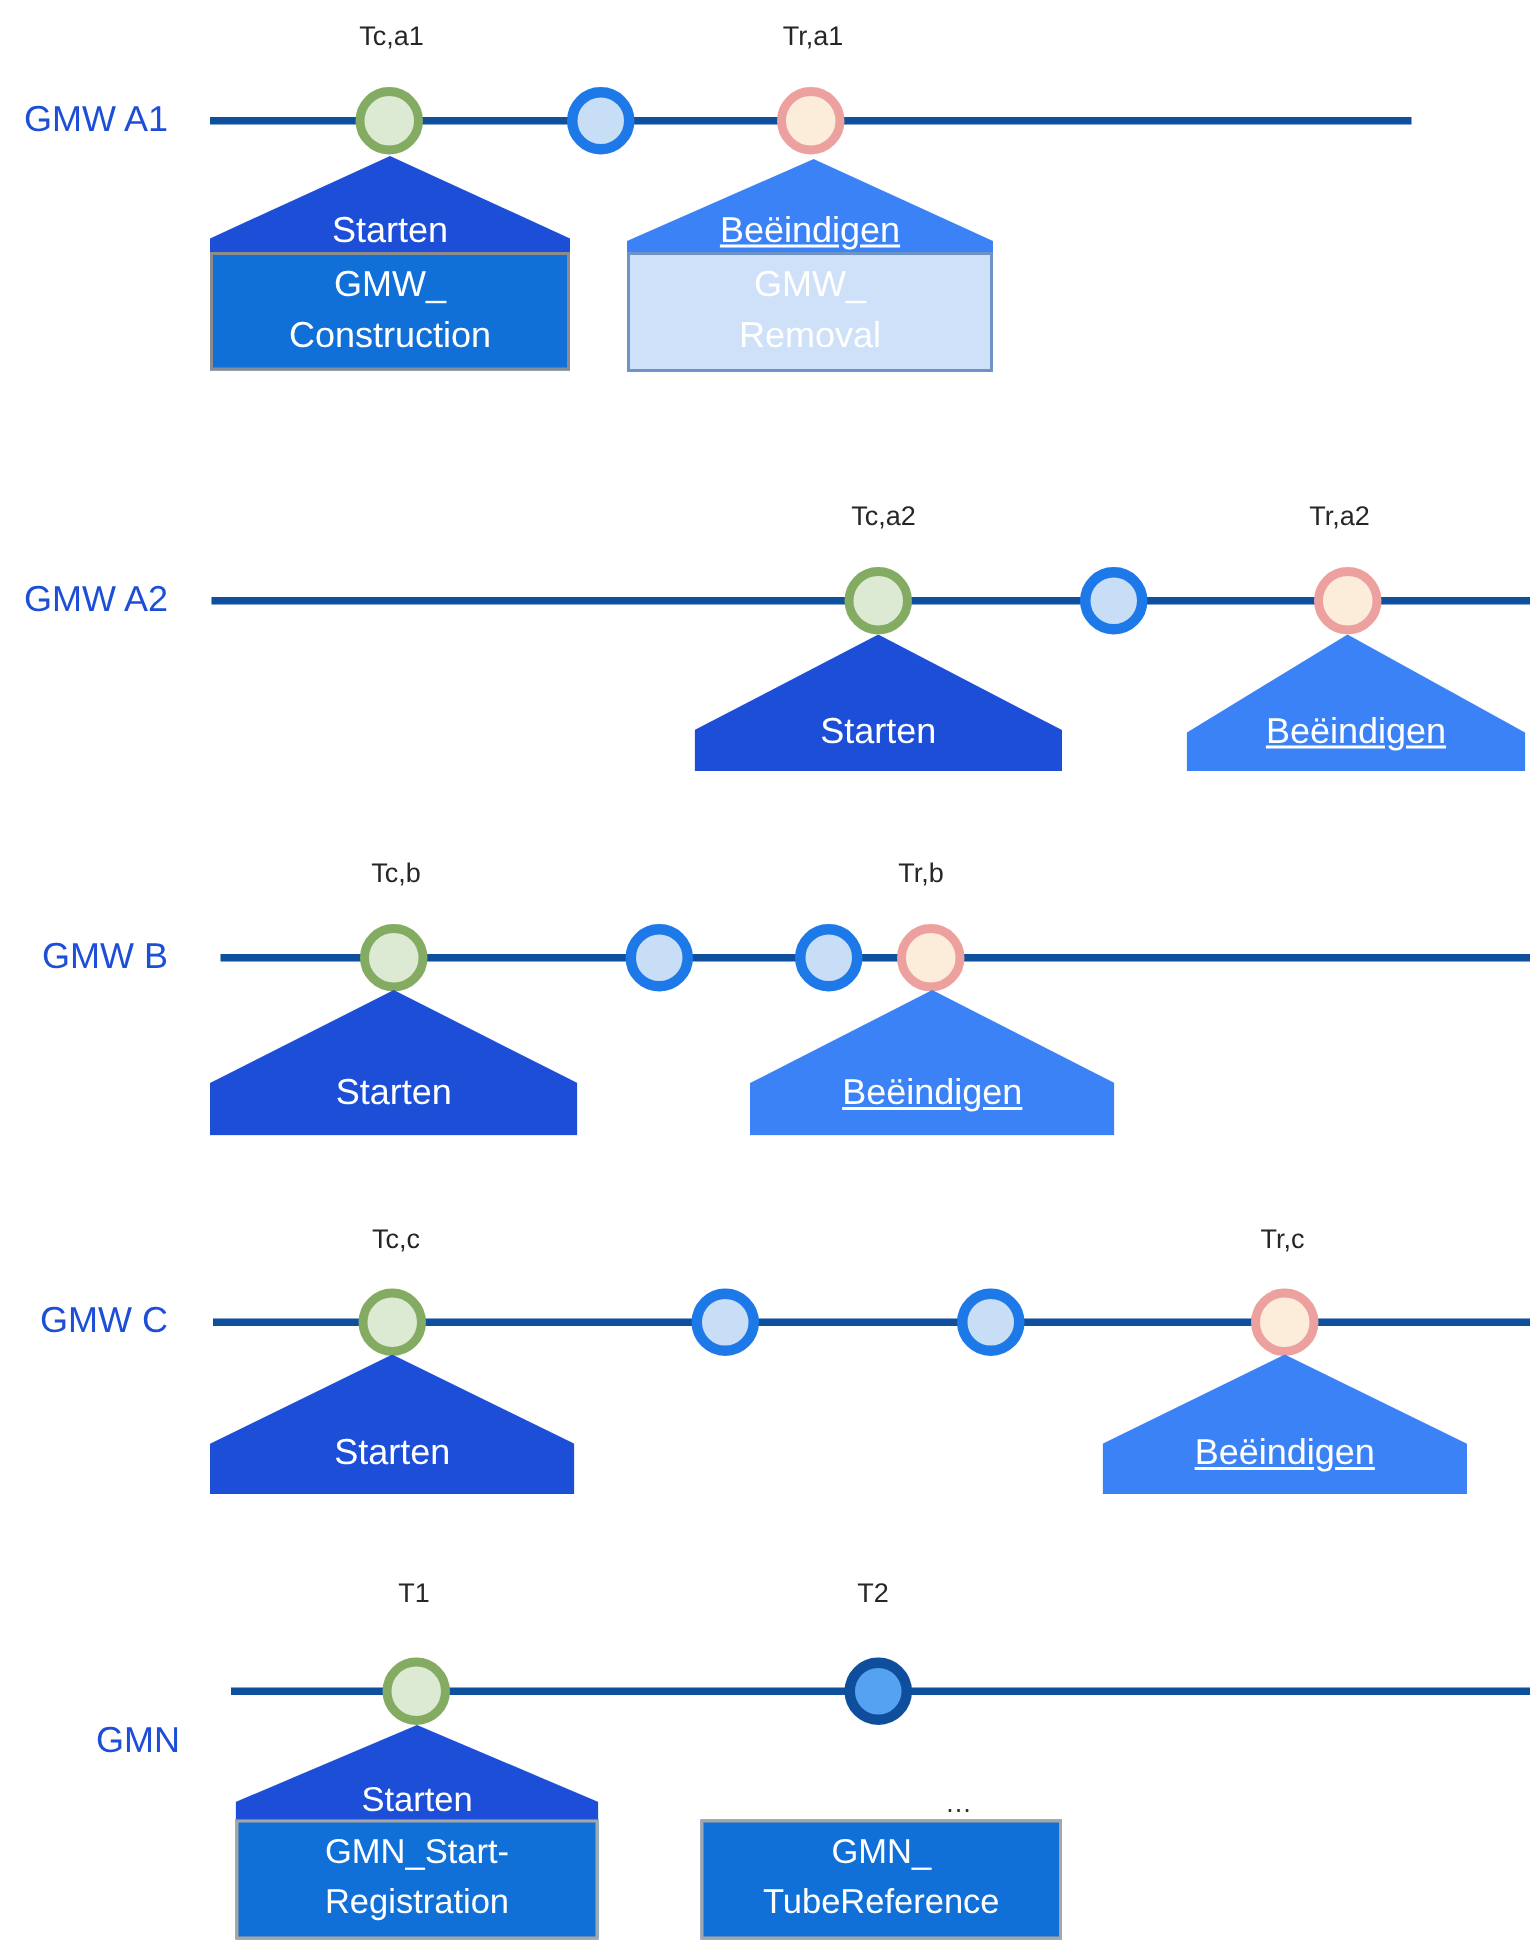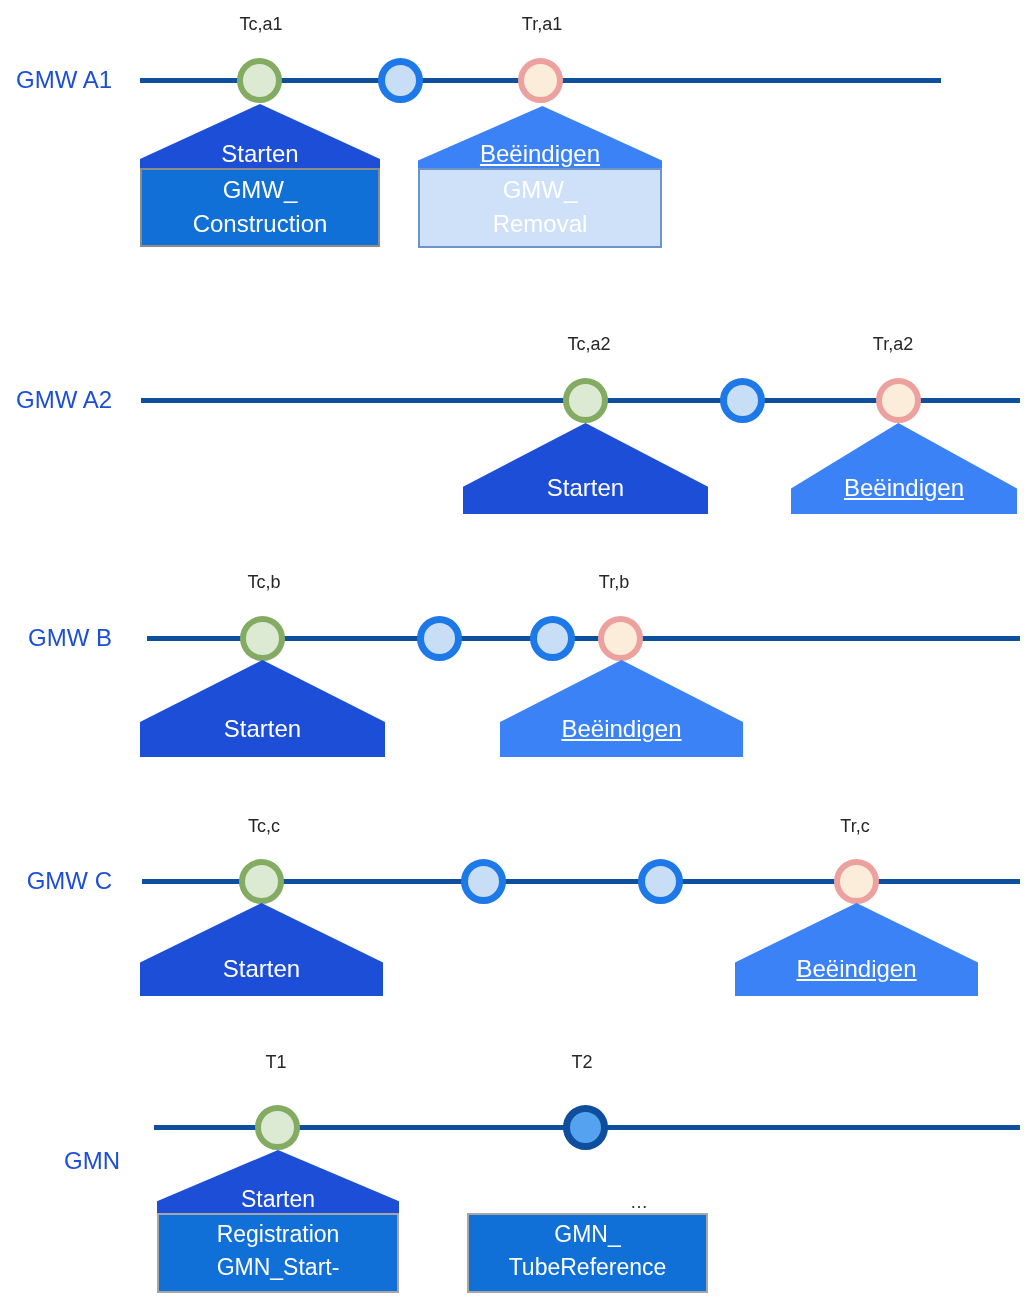--- a/index.html
+++ b/index.html
@@ -125,22 +125,22 @@
   <div class="tline" style="left:154px; top:1125px; width:866px;"></div>
   <div class="time-label" style="left:216px; top:1048px;">T1</div>
   <div class="time-label" style="left:522px; top:1048px;">T2</div>
   <div class="m m-green" style="left:255px; top:1105px;"></div>
   <div class="m m-dark" style="left:563px; top:1105px;"></div>
 
   <div class="pent pent-dark roof-r5a" style="left:157px; top:1150px; width:242px; height:63px; padding-bottom:2px; font-size:23px;">
     <span>Starten</span>
   </div>
   <div class="docbox doc-gray" style="left:157px; top:1213px; width:242px; height:80px;">
+    <div>GMN_Start-</div>
     <div>Registration</div>
-    <div>GMN_Start-</div>
   </div>
 
   <div class="ellipsis" style="left:630px; top:1197px;">…</div>
   <div class="docbox doc-gray" style="left:467px; top:1213px; width:241px; height:80px;">
     <div>GMN_</div>
     <div>TubeReference</div>
   </div>
 
 </div>
 

